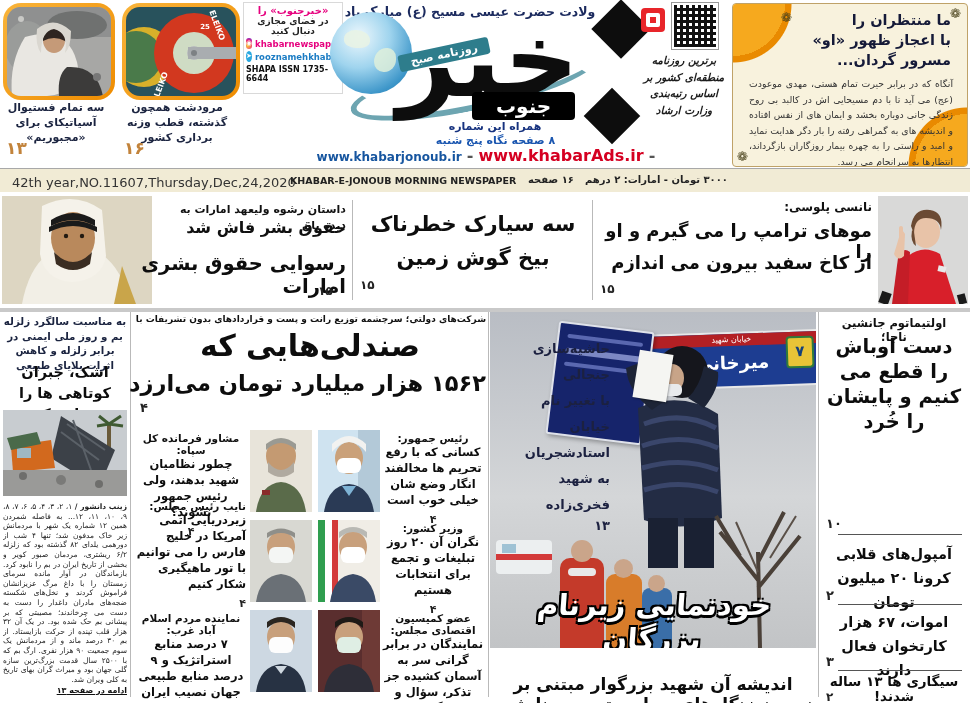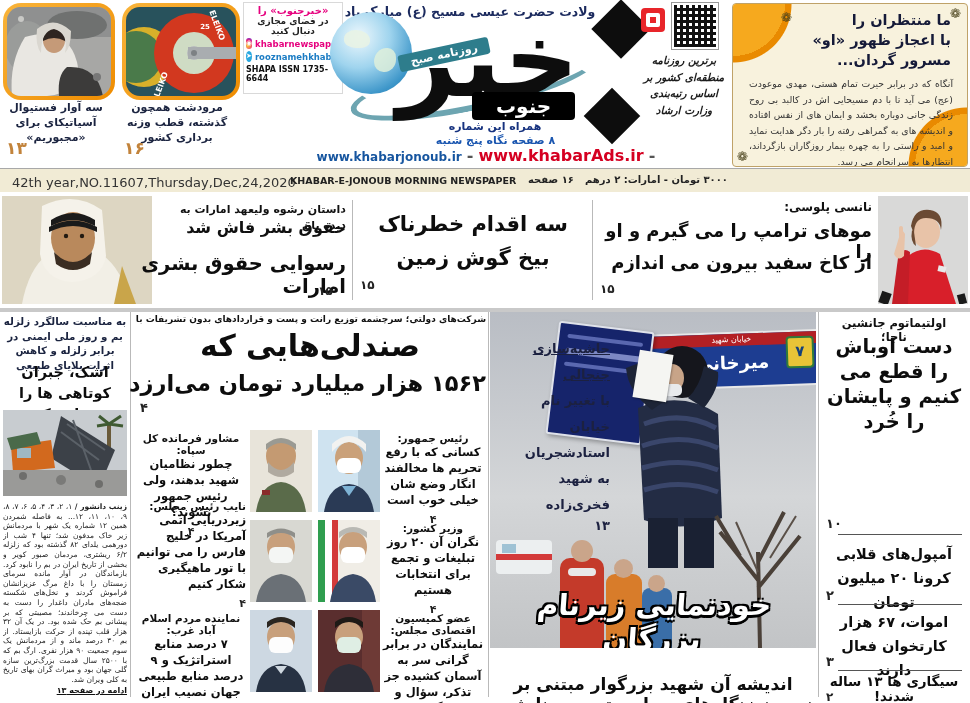--- a/index.html
+++ b/index.html
@@ -45,21 +45,21 @@
         <path d="M18 30 Q60 18 70 55 Q78 85 40 89 L5 89 Q2 55 18 30Z" fill="#e9e7e2"></path>
         <ellipse cx="47" cy="33" rx="11" ry="13" fill="#c59a78"></ellipse>
         <path d="M36 26 Q47 14 58 26 L58 34 Q47 28 36 34Z" fill="#2e2521"></path>
         <path d="M30 22 Q47 8 64 24 Q64 40 58 46 Q62 26 47 22 Q34 24 34 46 Q28 38 30 22Z" fill="#dad7d0"></path>
         <path d="M60 60 Q90 58 96 89 L52 89 Q50 68 60 60Z" fill="#3c3b3a"></path>
         <circle cx="14" cy="12" r="3" fill="#c9c9c6"></circle>
           <circle cx="90" cy="70" r="4" fill="#777"></circle>
       </svg>
     </span>
   </div>
-  <div class="abs b c navy" style="left:0px;top:100px;width:112px;font-size:11px;line-height:15px;">سه آوار فستیوال آسیاتیکای برای «مجبوریم»</div>
+  <div class="abs b c navy" style="left:0px;top:100px;width:112px;font-size:11px;line-height:15px;">سه تمام فستیوال آسیاتیکای برای «مجبوریم»</div>
   <div class="abs b" style="left:6px;top:138px;font-size:17px;color:#c2833b;">۱۳</div>
 
   <div class="abs photo-frame" style="left:122px;top:3px;width:110px;height:89px;">
     <span class="inner" style="width:110px;height:89px;">
       <svg width="110" height="89">
         <rect width="110" height="89" fill="#28525c"></rect>
         <circle cx="18" cy="50" r="30" fill="#d8b02a"></circle>
         <circle cx="10" cy="50" r="26" fill="#4a7a4a"></circle>
         <circle cx="68" cy="46" r="40" fill="#d2381f"></circle>
         <circle cx="68" cy="46" r="21" fill="#cfdcc4"></circle>
@@ -159,21 +159,21 @@
       <rect x="60" y="70" width="8" height="6" fill="#e8e8e8" transform="rotate(12 64 73)"></rect>
       <rect x="2" y="96" width="10" height="12" fill="#1a1a1a" transform="rotate(20 7 102)"></rect>
       <rect x="80" y="98" width="8" height="10" fill="#1a1a1a" transform="rotate(-15 84 103)"></rect>
     </svg>
   </div>
   <div class="abs b r" style="left:640px;top:200px;width:232px;font-size:12px;color:#111;">نانسی پلوسی:</div>
   <div class="abs b r" style="left:602px;top:220px;width:270px;font-size:18px;color:#0d0d0d;">موهای ترامپ را می گیرم و او را</div>
   <div class="abs b r" style="left:602px;top:252px;width:270px;font-size:18px;color:#0d0d0d;">از کاخ سفید بیرون می اندازم</div>
   <div class="abs pgnum" style="left:600px;top:282px;font-size:12px;">۱۵</div>
 
-  <div class="abs b c" style="left:358px;top:212px;width:230px;font-size:21px;color:#0d0d0d;">سه اقدام خطرناک</div>
+  <div class="abs b c" style="left:358px;top:212px;width:230px;font-size:21px;color:#0d0d0d;">سه سیارک خطرناک</div>
   <div class="abs b c" style="left:358px;top:246px;width:230px;font-size:21px;color:#0d0d0d;">بیخ گوش زمین</div>
   <div class="abs pgnum" style="left:360px;top:278px;font-size:12px;">۱۵</div>
 
   <div class="abs" style="left:2px;top:196px;width:150px;height:108px;">
     <svg width="150" height="108">
       <rect width="150" height="108" fill="#ddd6c2"></rect>
       <path d="M20 108 Q30 54 70 48 Q116 52 128 108 Z" fill="#f2efe6"></path>
       <path d="M40 10 Q72 -6 100 14 L104 60 Q100 84 70 86 Q42 84 38 58 Z" fill="#f5f2ea"></path>
       <ellipse cx="71" cy="42" rx="22" ry="26" fill="#b9895c"></ellipse>
       <path d="M52 56 Q71 76 90 56 L88 68 Q71 80 54 68 Z" fill="#3a2d22"></path>
@@ -362,21 +362,21 @@
       <div style="position:absolute;left:8px;top:10px;width:28px;height:8px;background:#e8e8e8;border-radius:4px;"></div>
     </div>
     <div class="abs" style="left:116px;top:262px;width:36px;height:74px;background:#d87c2a;border-radius:9px 9px 0 0;">
       <div style="position:absolute;left:8px;top:-15px;width:19px;height:19px;border-radius:50%;background:#caa58a;"></div>
     </div>
     <div class="abs" style="left:152px;top:276px;width:30px;height:60px;background:#3a6ea8;border-radius:8px 8px 0 0;">
       <div style="position:absolute;left:6px;top:-13px;width:17px;height:17px;border-radius:50%;background:#caa58a;"></div>
     </div>
 
     <div class="abs r" style="right:206px;top:24px;width:116px;">
-      <div class="b" style="font-size:13px;line-height:26px;color:#1c2140;text-decoration:underline;">حاشیه‌سازی جنجالی</div>
+      <div class="b" style="font-size:13px;line-height:26px;color:#1c2140;">حاشیه‌سازی جنجالی</div>
       <div class="b" style="font-size:13px;line-height:26px;color:#1c2140;">با تغییر نام</div>
       <div class="b" style="font-size:13px;line-height:26px;color:#1c2140;">خیابان استادشجریان</div>
       <div class="b" style="font-size:13px;line-height:26px;color:#1c2140;">به شهید فخری‌زاده</div>
       <div class="b" style="font-size:13px;color:#1c2140;">۱۳</div>
     </div>
 
     <div class="abs b c" style="left:0;top:276px;width:326px;font-size:29px;color:#fff;transform:skewX(-4deg);
          text-shadow:2px 2px 0 #000,-2px 2px 0 #000,2px -2px 0 #000,-2px -2px 0 #000,0 3px 0 #000;">خودنمایی زیرنام بزرگان</div>
   </div>
 

